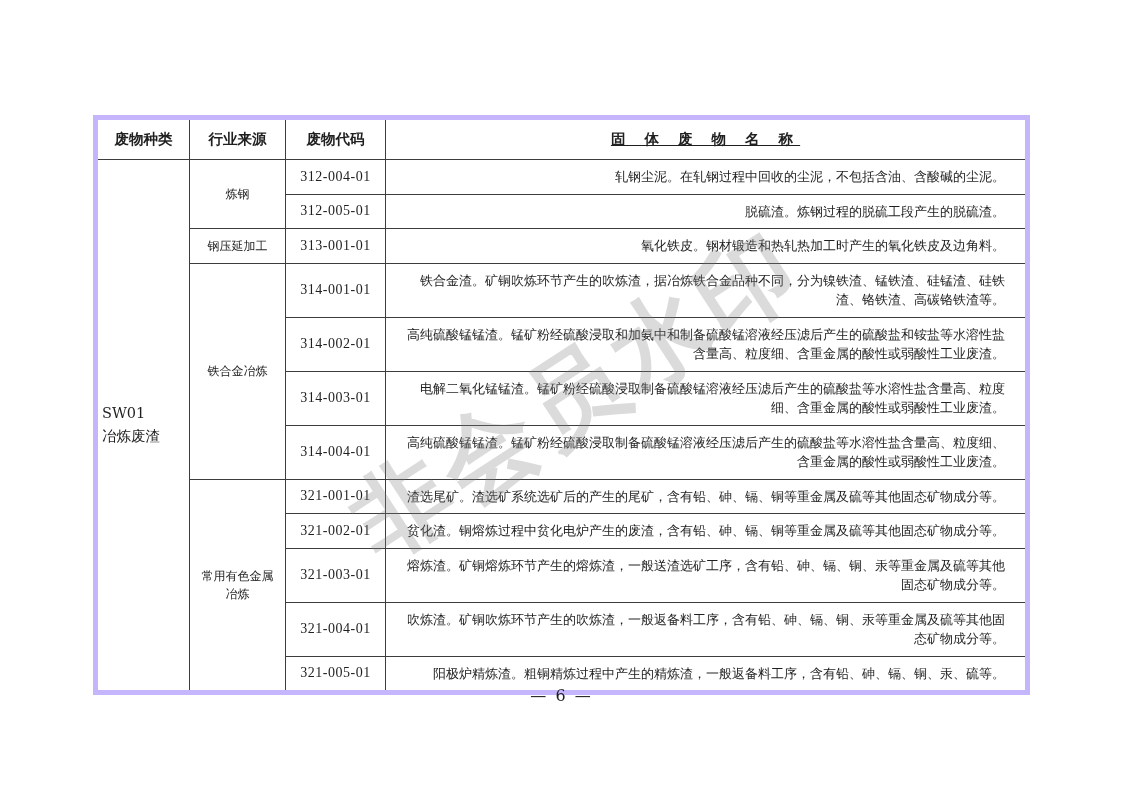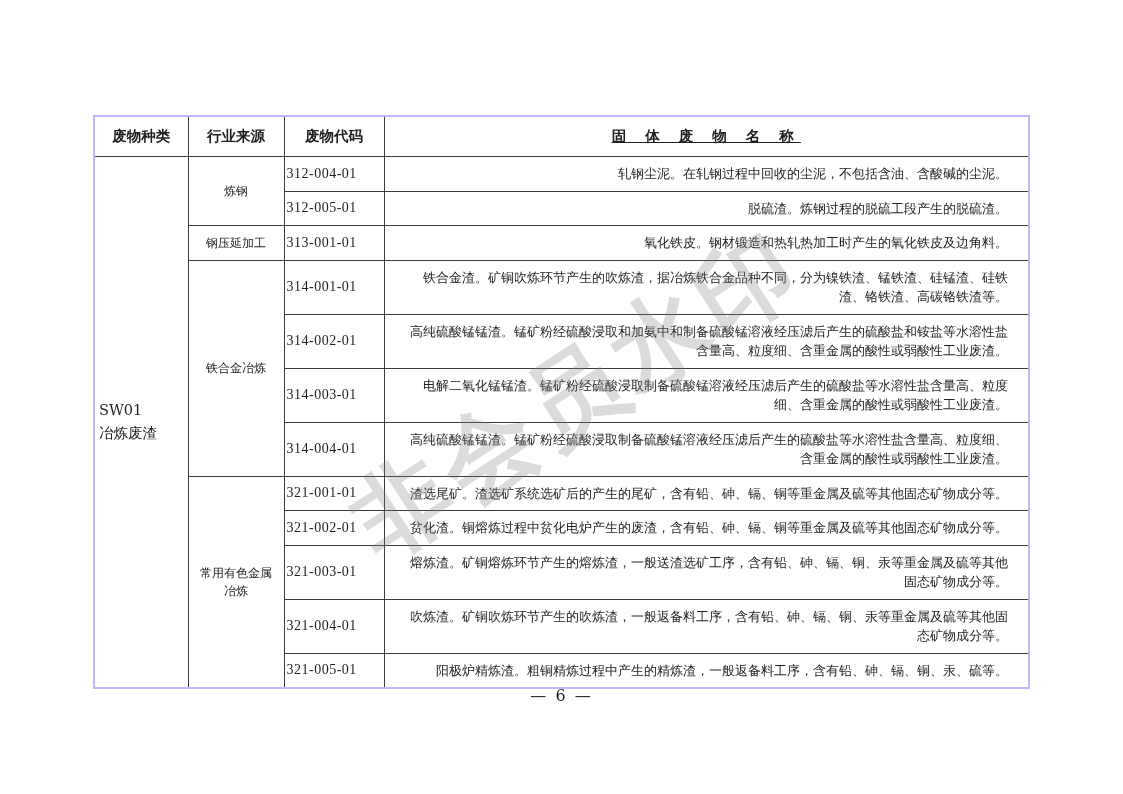--- a/index.html
+++ b/index.html
@@ -16,21 +16,21 @@
     left:93px;top:115px;
     width:937px;
     border-collapse:collapse;
     table-layout:fixed;
     background:#fff;
   }
   .doc-table th,.doc-table td{
     border:1px solid #3d3d3d;
     vertical-align:middle;
   }
-  .doc-table{border:2px solid #c4b5fd;}
+  .doc-table{border:5px solid #c4b5fd;}
   .doc-table thead th{
     height:35px;
     font-size:14.5px;
     font-weight:bold;
     text-align:center;
     padding:2px 4px;
   }
   th.name-header{letter-spacing:7px;text-decoration:underline;}
   .cat-cell{
     text-align:left;
@@ -38,20 +38,21 @@
     line-height:1.6;
     padding:4px;
   }
   .ind-cell{
     text-align:center;
     font-size:12px;
     line-height:1.5;
     padding:4px 6px;
   }
   .code-cell{
+    text-align:center;
     font-size:14px;
     font-family:"Liberation Serif","DejaVu Serif",serif;
     padding:4px 2px;
     letter-spacing:0.5px;
   }
   .name-cell{
     font-size:13px;
     line-height:1.5;
     padding:7px 20px;
     text-align:right;

